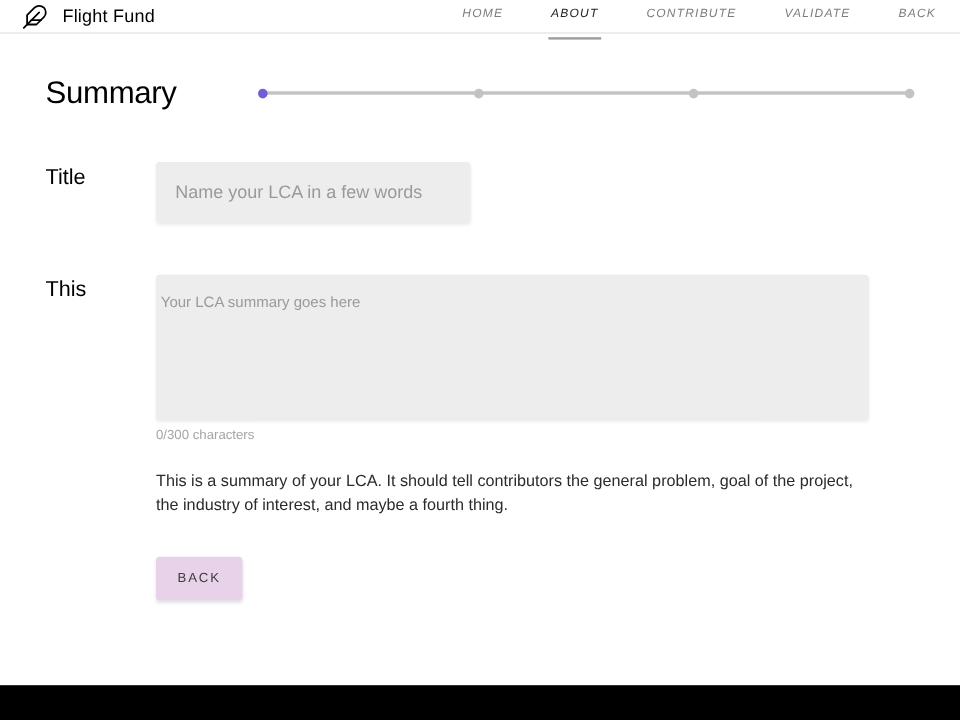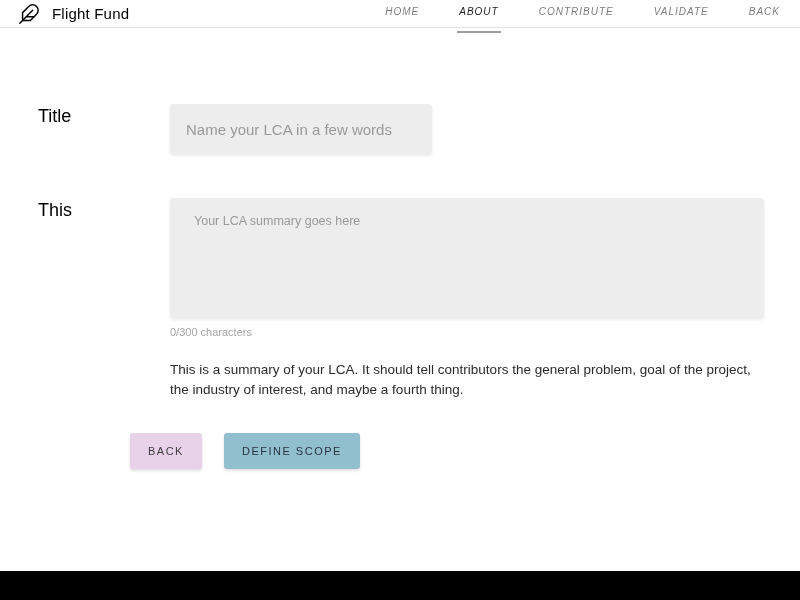--- a/index.html
+++ b/index.html
@@ -98,21 +98,20 @@
       background: #c3c3c3;
       position: relative;
     }
     .dot.current {
       background: #6f5fd6;
     }
     
     .form-row {
       display: flex;
       margin-top: 42px;
-      gap: 40px;
     }
     .form-row + .form-row { margin-top: 44px; }
     .form-row .label {
       width: 92px;
       flex-shrink: 0;
       font-size: 18px;
       color: #000;
       font-weight: 400;
       padding-top: 2px;
     }
@@ -133,21 +132,21 @@
       box-shadow: 0 2px 3px rgba(0,0,0,0.08);
       outline: none;
       font-family: inherit;
     }
     .textarea {
       width: 594px;
       height: 120px;
       background: #ededed;
       border: none;
       border-radius: 3px;
-      padding: 16px 24px;
+      padding: 16px 4px;
       font-size: 12.5px;
       color: #8a8a8a;
       box-shadow: 0 2px 3px rgba(0,0,0,0.08);
       outline: none;
       resize: none;
       font-family: inherit;
     }
     .input::placeholder, .textarea::placeholder {
       color: #9a9a9a;
     }
@@ -215,37 +214,49 @@
     <span class="nav-item">HOME</span>
     <span class="nav-item active">ABOUT</span>
     <span class="nav-item">CONTRIBUTE</span>
     <span class="nav-item">VALIDATE</span>
     <span class="nav-item">BACK</span>
   </nav>
 </header>
 
 <main class="page">
 
+  <div class="page-header-row">
+    <h1 class="page-title">Summary</h1>
+
+    <div class="stepper">
+      <div class="stepper-track"></div>
+      <div class="stepper-dots">
+        <span class="dot current"></span>
+        <span class="dot"></span>
+        <span class="dot"></span>
+        <span class="dot"></span>
+      </div>
+    </div>
+  </div>
 
   <div class="form-row">
     <div class="label">Title</div>
     <div class="field-col">
       <input class="input" type="text" placeholder="Name your LCA in a few words" style="">
     </div>
   </div>
 
   <div class="form-row">
     <div class="label">This</div>
     <div class="field-col">
       <textarea class="textarea" placeholder="Your LCA summary goes here" style=""></textarea>
       <div class="counter">0/300 characters</div>
       <div class="helper">This is a summary of your LCA. It should tell contributors the general problem, goal of the project, the industry of interest, and maybe a fourth thing.</div>
     </div>
   </div>
 
   <div class="button-row">
     <button class="btn btn-back">BACK</button>
-    <button class="btn btn-next">DEFINE SCOPE</button>
   </div>
 
 </main>
 
 <div class="footer-bar"></div>
 
 </body></html>

